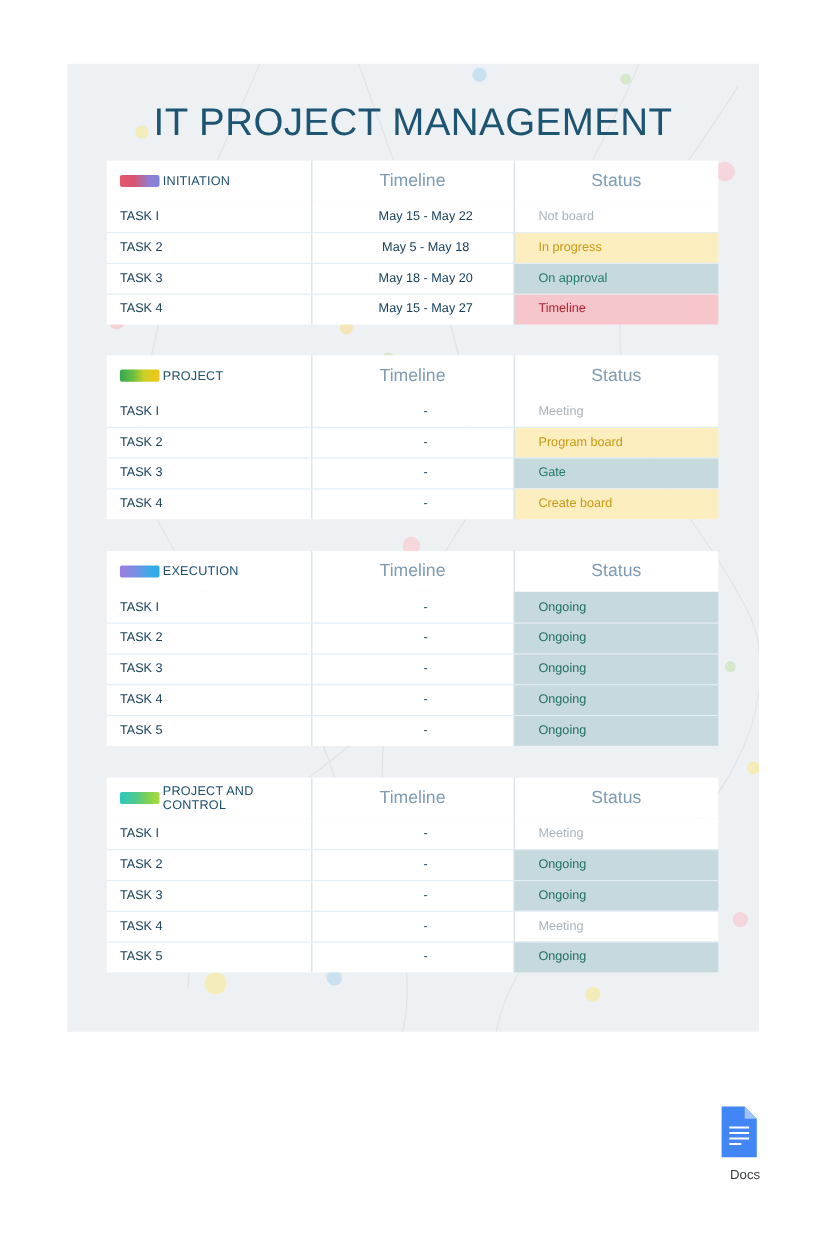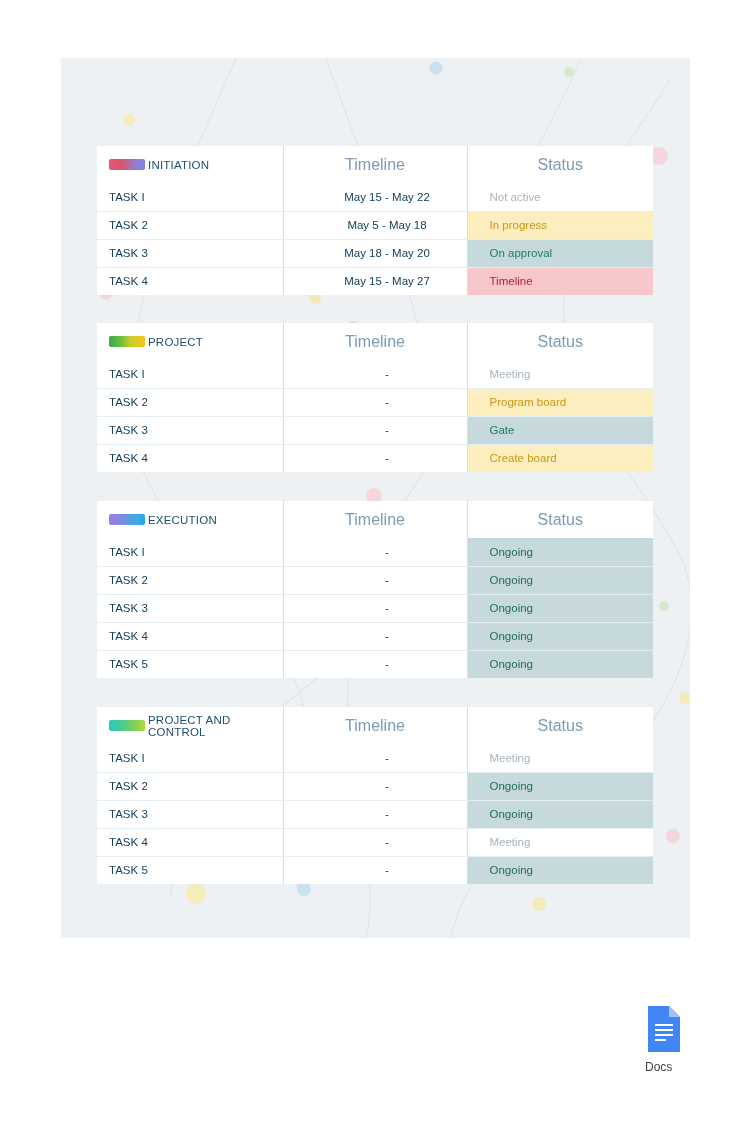--- a/index.html
+++ b/index.html
@@ -153,21 +153,21 @@
     font-size: 14px;
     color: #8a8f94;
     letter-spacing: 0.1px;
   }
 
   .docs-badge {
     position: absolute;
     left: 645px;
     top: 1005px;
     width: 46px;
-    text-align: left;
+    text-align: right;
   }
   .docs-label {
     margin-top: 3px;
     font-size: 12px;
     color: #3c4043;
   }
 </style>
 </head>
 <body>
 
@@ -199,20 +199,21 @@
         <circle cx="603" cy="548" r="5" fill="#cfe6bf"></circle>
         <circle cx="135" cy="836" r="10" fill="#f7e9a7"></circle>
         <circle cx="243" cy="831" r="7" fill="#bcd9ef"></circle>
         <circle cx="478" cy="846" r="7" fill="#f7e9a7"></circle>
         <circle cx="612" cy="778" r="7" fill="#f7cdd4"></circle>
         <circle cx="624" cy="640" r="6" fill="#f7e9a7"></circle>
       </g>
     </svg>
   </div>
 
+  <div class="title">IT PROJECT MANAGEMENT</div>
 
   <table class="table" style="top:146px;">
     <colgroup>
         <col class="c-task">
         <col class="c-time">
         <col class="c-status">
       </colgroup>
     <thead>
       <tr class="thead-row">
         <th class="sec-head">
@@ -222,21 +223,21 @@
           </span>
         </th>
         <th>Timeline</th>
         <th>Status</th>
       </tr>
     </thead>
     <tbody>
       <tr>
         <td class="td-task">TASK I</td>
         <td class="td-time">May 15 - May 22</td>
-        <td class="td-status st-none">Not active</td>
+        <td class="td-status st-none">Not board</td>
       </tr>
       <tr>
         <td class="td-task">TASK 2</td>
         <td class="td-time">May 5 - May 18</td>
         <td class="td-status st-yellow">In progress</td>
       </tr>
       <tr>
         <td class="td-task">TASK 3</td>
         <td class="td-time">May 18 - May 20</td>
         <td class="td-status st-teal">On approval</td>

